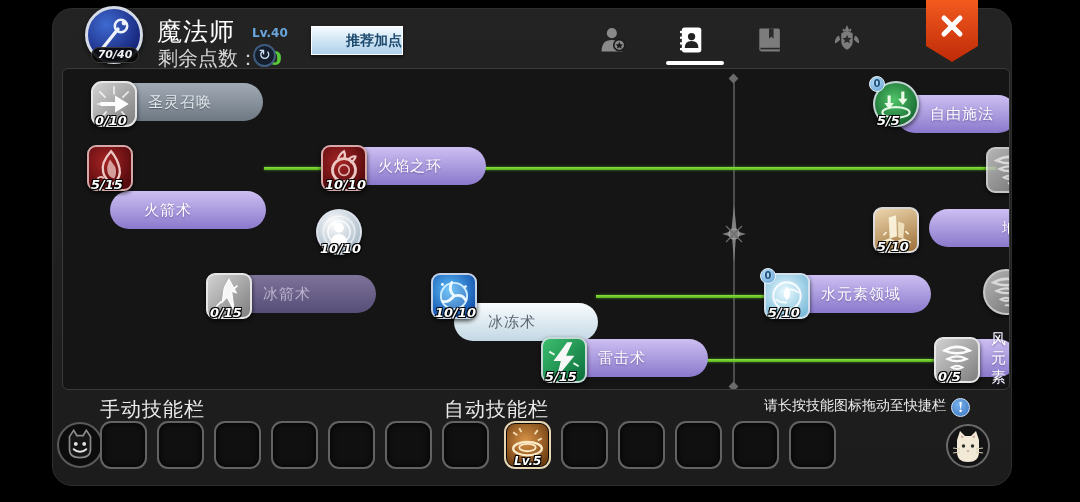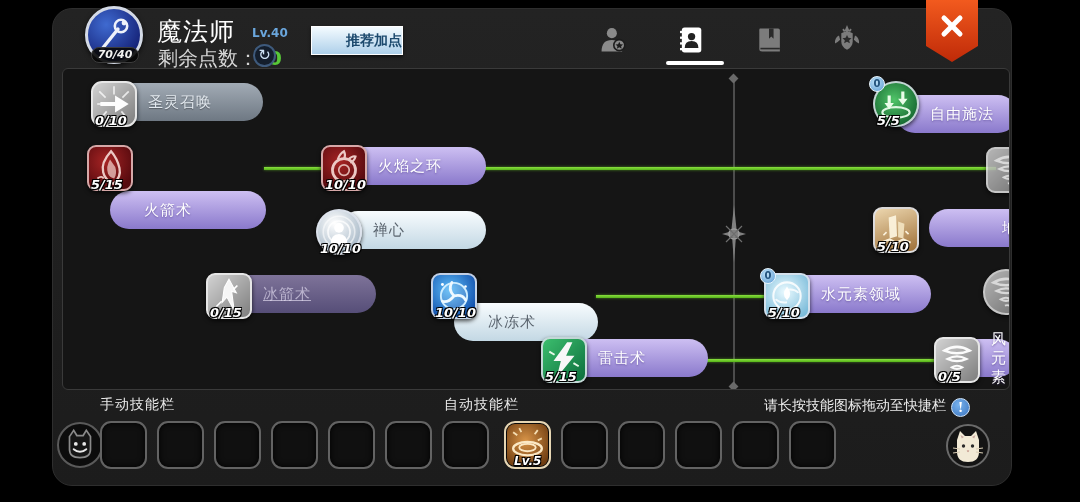--- a/index.html
+++ b/index.html
@@ -52,21 +52,21 @@
   .ornament{position:absolute;left:719px;top:202px;width:28px;height:62px;}
 
   .conn{position:absolute;height:3px;background:linear-gradient(#8ae040,#55b318);z-index:1;
     box-shadow:0 0 3px rgba(110,210,40,.6);}
 
   .pill{position:absolute;height:38px;border-radius:19px;z-index:2;display:flex;align-items:center;
     padding-left:34px;font-size:15px;letter-spacing:1px;cursor:pointer;}
   .pill-purple{background:linear-gradient(#cdbff2,#8a79cc);color:#ffffff;text-shadow:0 1px 2px rgba(60,40,120,.5);}
   .pill-light{background:linear-gradient(#f8fcfe,#c3d8e4);color:#5a646e;}
   .pill-gray{background:linear-gradient(#a2abb5,#6e7883);color:#e2e8ee;text-shadow:0 1px 1px rgba(0,0,0,.35);}
-  .pill-muted{background:linear-gradient(#7e7399,#564e78);color:rgba(228,222,242,.66);text-decoration:underline;}
+  .pill-muted{background:linear-gradient(#7e7399,#564e78);color:rgba(228,222,242,.66);}
 
   .sicon{position:absolute;width:46px;height:46px;z-index:3;cursor:pointer;
     border:2px solid rgba(225,229,238,.85);box-shadow:0 2px 4px rgba(0,0,0,.7);}
   .shape-square{border-radius:9px;}
   .shape-circle{border-radius:50%;}
   .sicon svg{position:absolute;left:0;top:0;width:100%;height:100%;}
   .icb-gray{background:linear-gradient(135deg,#d2d2d2,#7e7e7e);border-color:#e6e6e6;}
   .icb-fire{background:radial-gradient(circle at 40% 35%,#a62424,#560a0e 80%);border-color:#d6a8a8;}
   .icb-silver{background:radial-gradient(circle at 40% 30%,#ffffff,#9fb2c2 85%);}
   .icb-ice{background:radial-gradient(circle at 40% 35%,#5cbcf8,#0e4aa8 85%);}
@@ -76,21 +76,21 @@
   .icb-earth{background:linear-gradient(160deg,#ecd6ae,#9e7038);}
   .icb-orange{background:radial-gradient(circle at 45% 40%,#d89448,#6e3c10 85%);}
 
   .slevel{position:absolute;left:2px;bottom:-3px;font:bold italic 13px "DejaVu Sans",sans-serif;color:#fff;
     text-shadow:1px 1px 0 #000,-1px 1px 0 #000,1px -1px 0 #000,-1px -1px 0 #000;z-index:4;white-space:nowrap;}
   .sbadge{position:absolute;left:-6px;top:-7px;width:16px;height:16px;border-radius:50%;z-index:5;
     background:radial-gradient(circle at 40% 35%,#bfe2f8,#5a9ad2);border:1px solid #e8f4fc;
     font:bold 10px/14px "DejaVu Sans",sans-serif;color:#22527c;text-align:center;}
 
   
-  .bar-label{position:absolute;top:396px;font-size:14px;color:#eaeaea;letter-spacing:1px;}
+  .bar-label{position:absolute;top:396px;font-size:20px;color:#eaeaea;letter-spacing:1px;}
   .slot{position:absolute;top:421px;width:47px;height:48px;border-radius:11px;border:2px solid #636363;
     background:#101010;box-shadow:inset 0 0 6px #000;cursor:pointer;}
   .slot-filled{border-color:#e6d6b4;overflow:visible;}
   .slot-filled .inner{position:absolute;left:1px;top:1px;right:1px;bottom:1px;border-radius:8px;overflow:hidden;}
   .slot-lv{position:absolute;left:8px;bottom:-1px;font:bold italic 12px "DejaVu Sans",sans-serif;color:#fff;
     text-shadow:1px 1px 0 #000,-1px 1px 0 #000,1px -1px 0 #000,-1px -1px 0 #000;z-index:4;}
   .cat-btn{position:absolute;border-radius:50%;cursor:pointer;}
   .tip-text{position:absolute;top:397px;left:640px;width:306px;text-align:right;font-size:14px;color:#ececec;}
   .tip-info{position:absolute;left:951px;top:398px;width:19px;height:19px;border-radius:50%;
     background:radial-gradient(circle at 40% 35%,#78b2ec,#3a74c0);border:1px solid #cfe4fa;
@@ -209,23 +209,20 @@
         <div class="pill pill-purple" style="left: 343px; top: 146px; width: 142px;">
           <span>火焰之环</span>
         </div>
         <div class="sicon icb-fire shape-square" style="left: 320px; top: 144px;">
           <svg viewBox="0 0 40 40">
             <circle cx="20" cy="22" r="11" fill="none" stroke="#ecc8c4" stroke-width="2.6"></circle>
             <path d="M14 12 Q16 6 20 4 Q22 8 20 12 M24 12 Q28 8 31 9 Q30 13 26 15" fill="none" stroke="#ecc8c4" stroke-width="2"></path>
             <circle cx="20" cy="22" r="5" fill="none" stroke="#e0b4b0" stroke-width="1.6"></circle>
           </svg>
           <span class="slevel">10/10</span>
-        </div>
-        <div class="pill pill-light" style="left: 338px; top: 210px; width: 147px;">
-          <span>禅心</span>
         </div>
         <div class="sicon icb-silver shape-circle" style="left: 315px; top: 208px;">
           <svg viewBox="0 0 40 40">
             <circle cx="20" cy="20" r="15" fill="none" stroke="#fff" stroke-width="1.6" opacity=".55"></circle>
             <circle cx="20" cy="20" r="10.5" fill="none" stroke="#fff" stroke-width="1.6" opacity=".75"></circle>
             <circle cx="20" cy="16" r="4.6" fill="#fff"></circle>
             <path d="M12 32 Q12 22 20 22 Q28 22 28 32 Z" fill="#fff"></path>
           </svg>
           <span class="slevel">10/10</span>
         </div>

